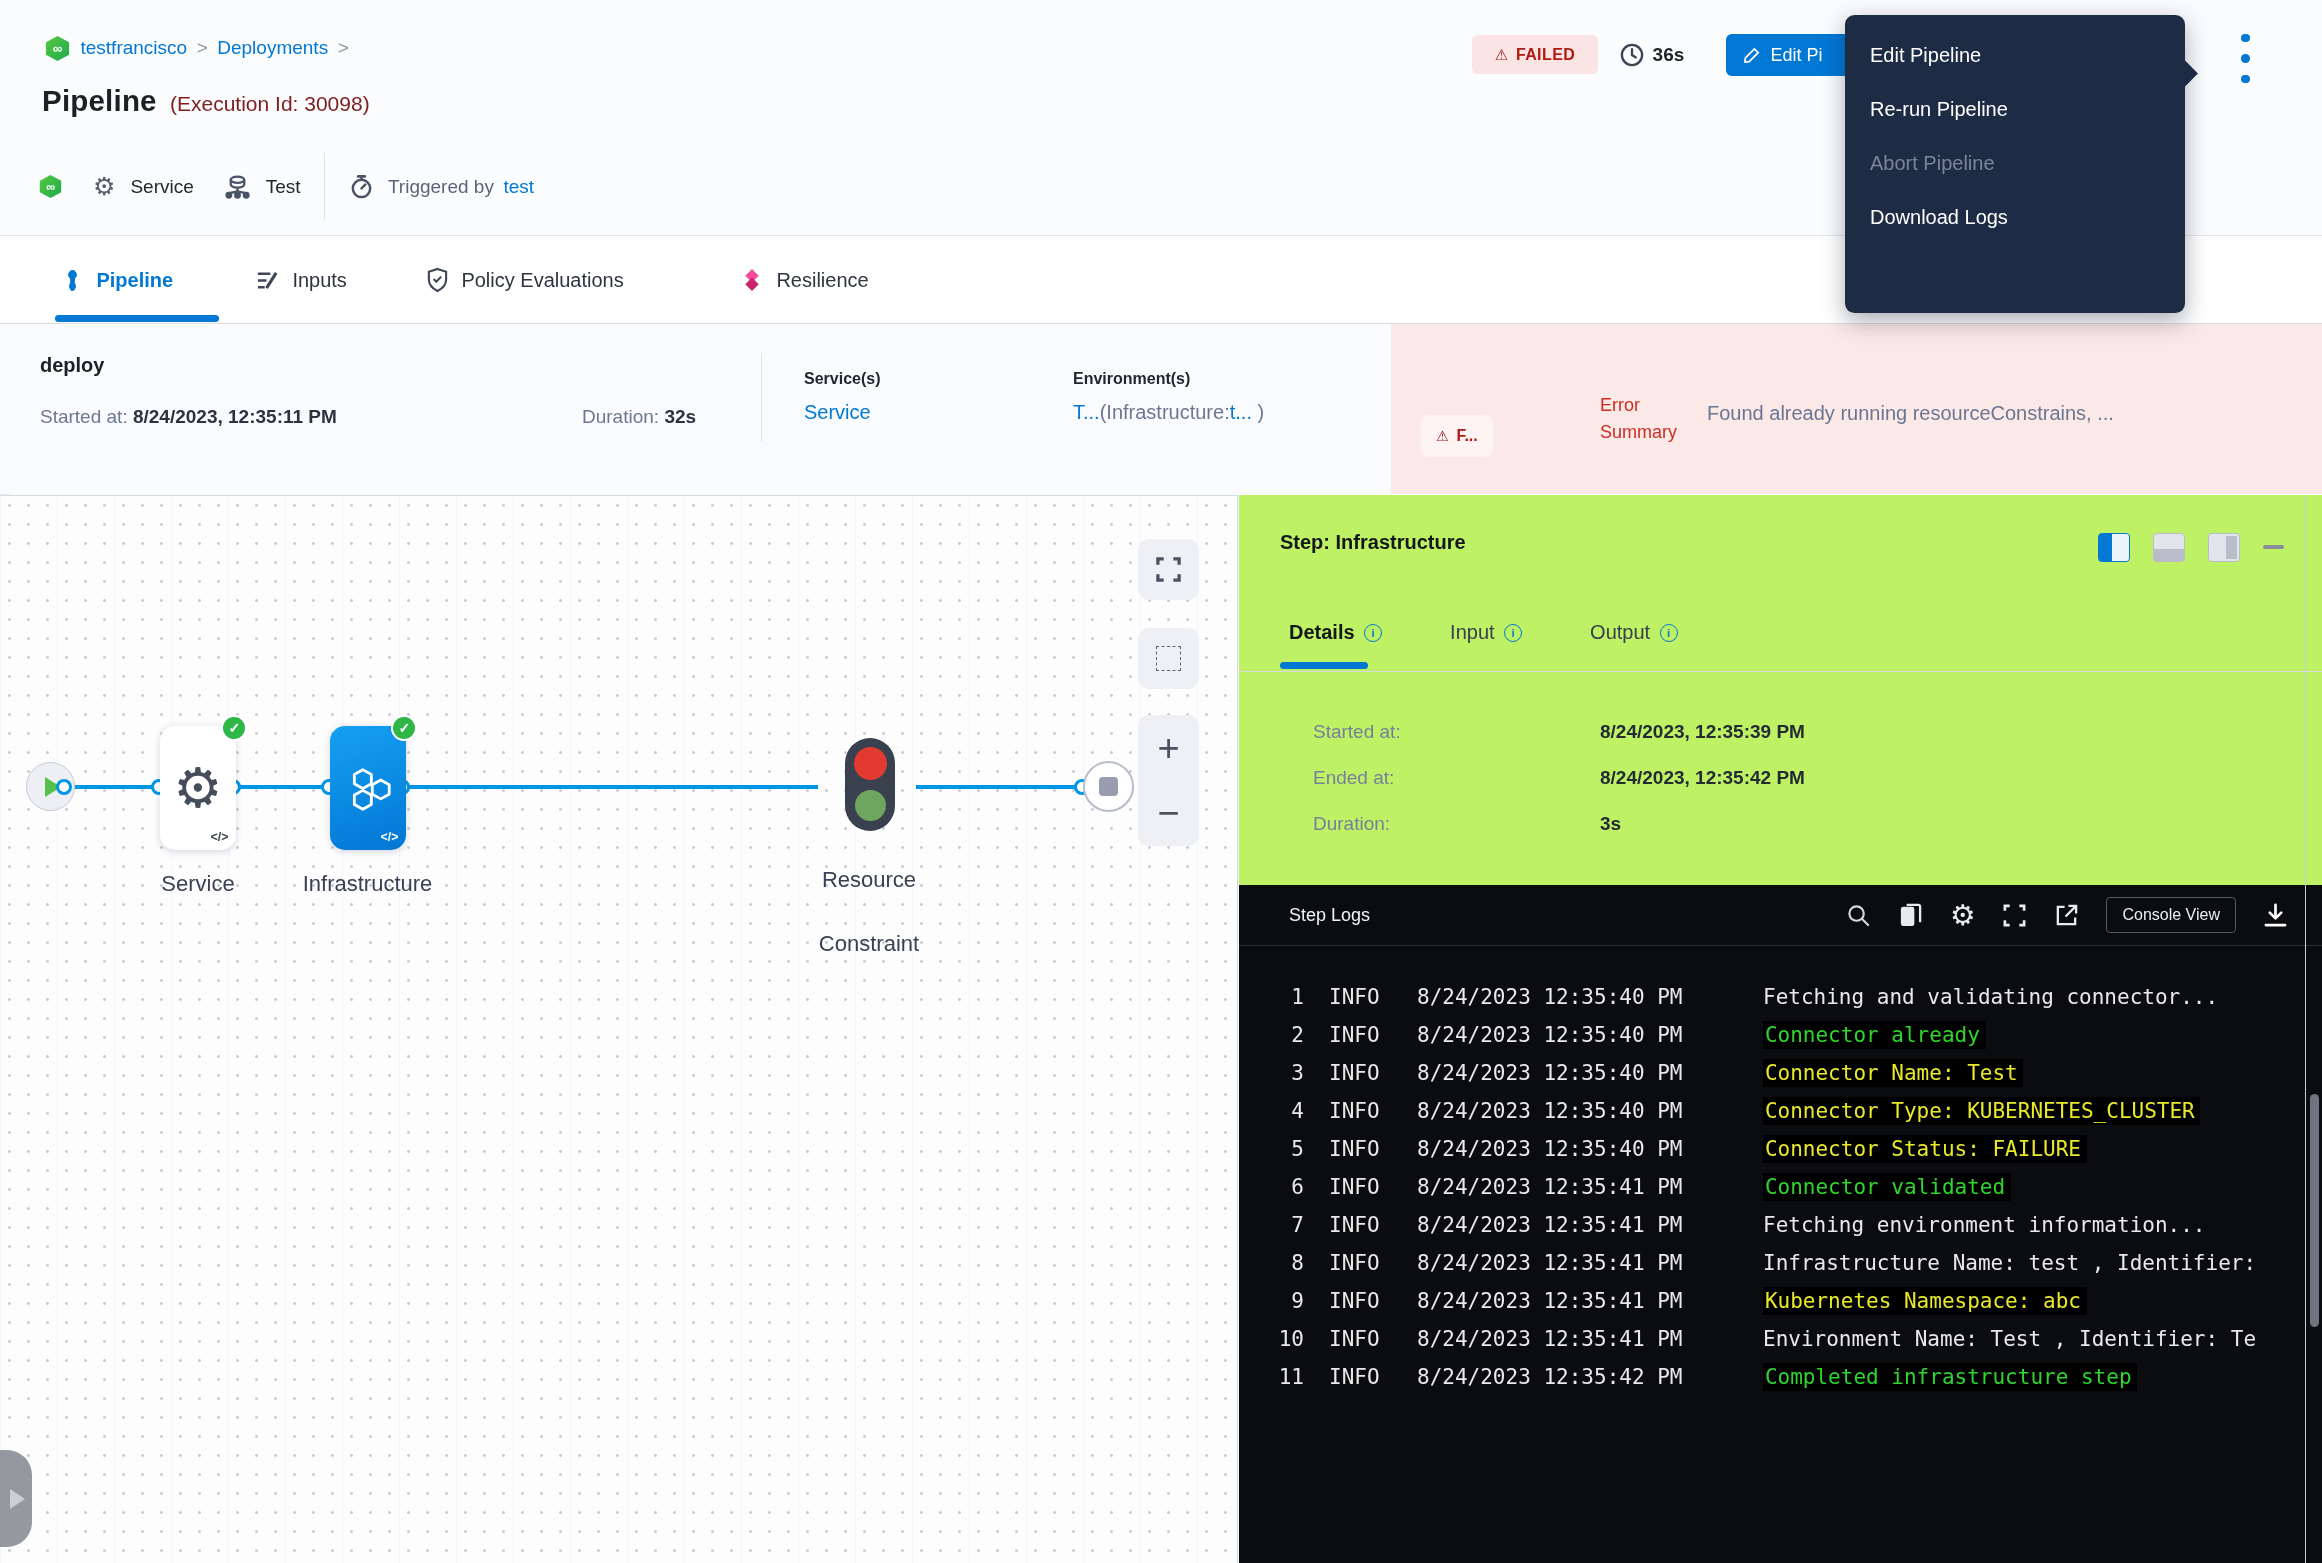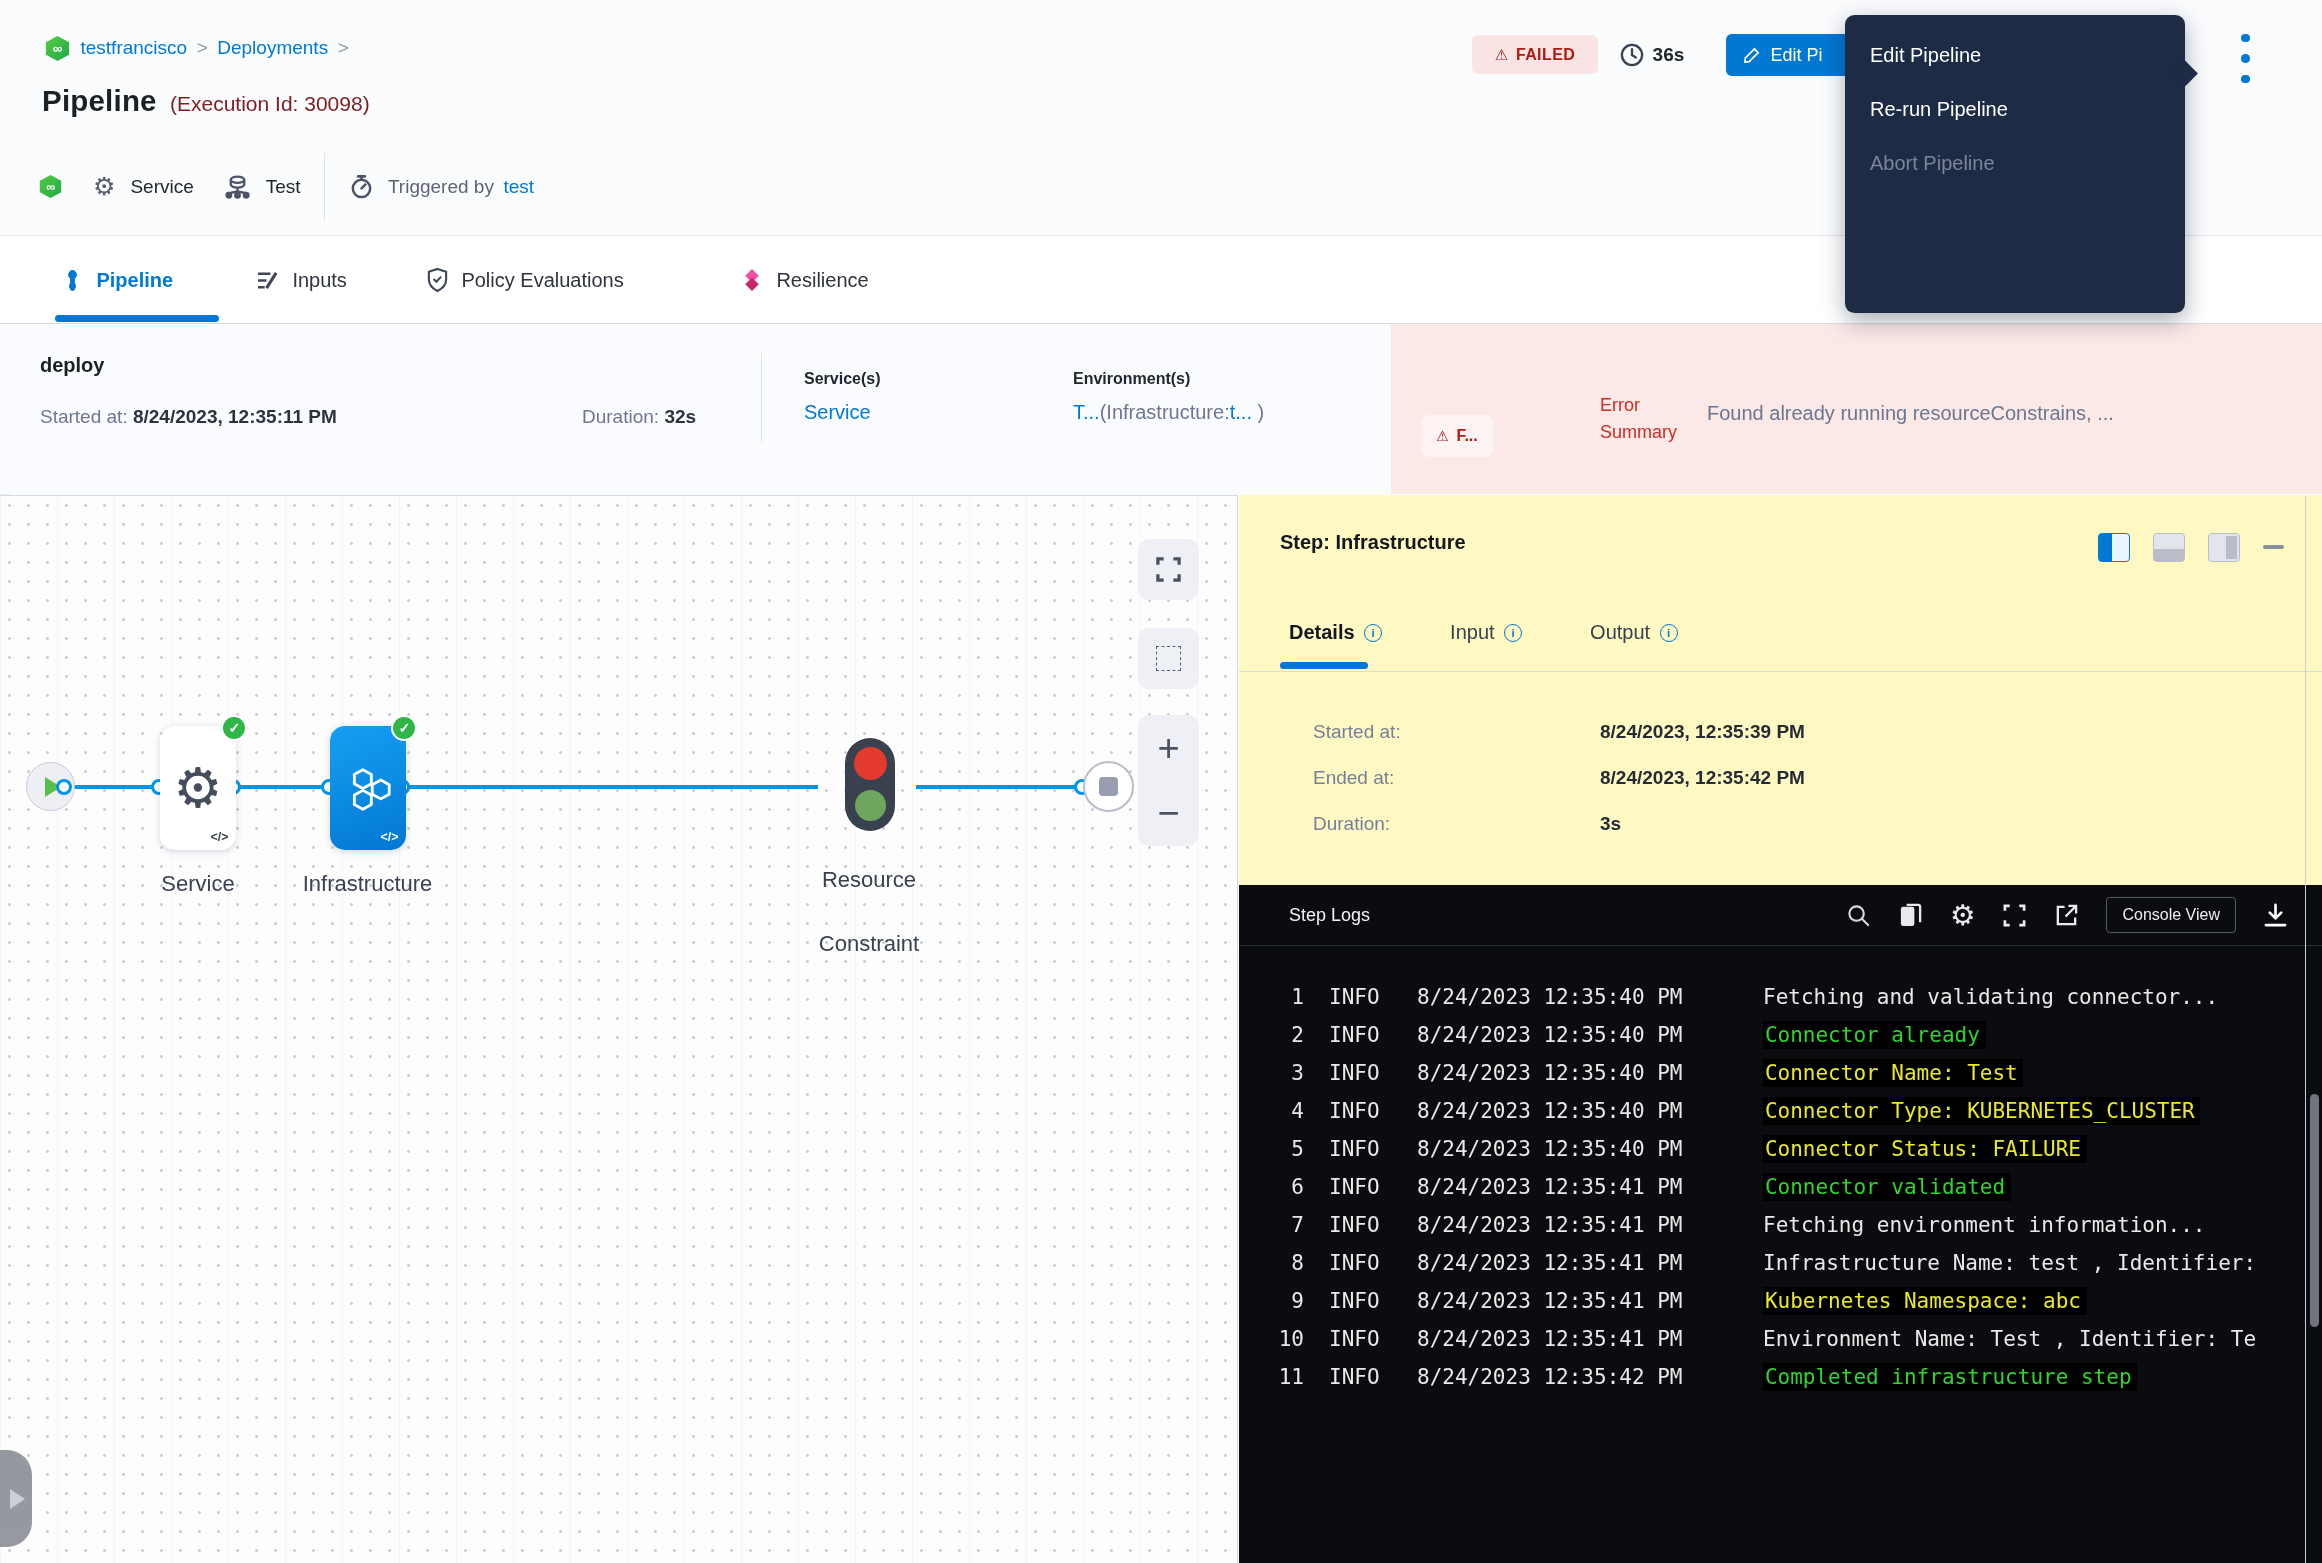--- a/index.html
+++ b/index.html
@@ -100,21 +100,21 @@
   .cv-btn { width:61px; height:61px; border-radius:11.4px; background:#eef0f6; display:flex; align-items:center; justify-content:center; }
   .cv-zoom { left:1138px; top:219px; width:61px; height:131px; border-radius:11.4px; background:#eef0f6;
     display:flex; flex-direction:column; align-items:center; justify-content:space-around; }
   .pm { font-size:38px; color:#4b5160; font-weight:300; line-height:1; }
   .dash-box { width:25px; height:25px; border:1.9px dashed #596070; }
   .corner-tab { left:-5.7px; top:954px; width:38px; height:97px; background:#8d9097; border-radius:0 25px 25px 0; opacity:.92;
     display:flex; align-items:center; justify-content:center; }
   .corner-tab .tri { width:0; height:0; border-left:15px solid #c9ccd4; border-top:10.5px solid transparent; border-bottom:10.5px solid transparent; margin-left:7.6px; }
 
   
-  .rpanel { left:1239px; top:495px; width:1083px; height:1069px; background:#fef9c3; }
+  .rpanel { left:1239px; top:495px; width:1083px; height:1069px; background:#bef264; }
   .rp-title { left:41px; top:36px; font-size:20px; font-weight:bold; color:#14171c; }
   .layout-icons { right:38px; top:38px; display:flex; align-items:center; gap:23px; }
   .li-box { width:32px; height:28.5px; border-radius:3.8px; }
   .li-1 { border:1.9px solid #0278d5; background:linear-gradient(90deg,#0278d5 0 45%, #eaf4fc 45%); }
   .li-2 { background:#e3e5ec; border:1px solid #b9bdc9; position:relative; }
   .li-2:after { content:""; position:absolute; left:0; right:0; bottom:0; height:11.4px; background:#b9bdc9; }
   .li-3 { background:#e3e5ec; border:1px solid #b9bdc9; position:relative; }
   .li-3:after { content:""; position:absolute; right:1.9px; top:1.9px; bottom:1.9px; width:11.4px; background:#b9bdc9; }
   .li-min { width:21px; height:3.8px; border-radius:1.9px; background:#8a8f9c; }
   .rp-tabs { left:50px; top:126px; display:flex; gap:68px; }
@@ -245,20 +245,21 @@
         <i></i>
         <i></i>
         <i></i>
       </div>
   </div>
 
   <div class="abs menu">
     <div class="menu-item">Edit Pipeline</div>
     <div class="menu-item">Re-run Pipeline</div>
     <div class="menu-item disabled">Abort Pipeline</div>
+    <div class="menu-item">Download Logs</div>
   </div>
 
   <div class="abs tabbar">
     <div class="tab active" style="left:61px;">
       <svg width="23" height="25" viewBox="0 0 24 26">
           <rect x="9.5" y="2" width="5" height="22" rx="2.5" fill="#0278d5"></rect>
           <circle cx="12" cy="7" r="4.6" fill="#0278d5"></circle>
           <circle cx="12" cy="19" r="3.6" fill="#0278d5"></circle>
         </svg>
       <span class="lbl">Pipeline</span>

